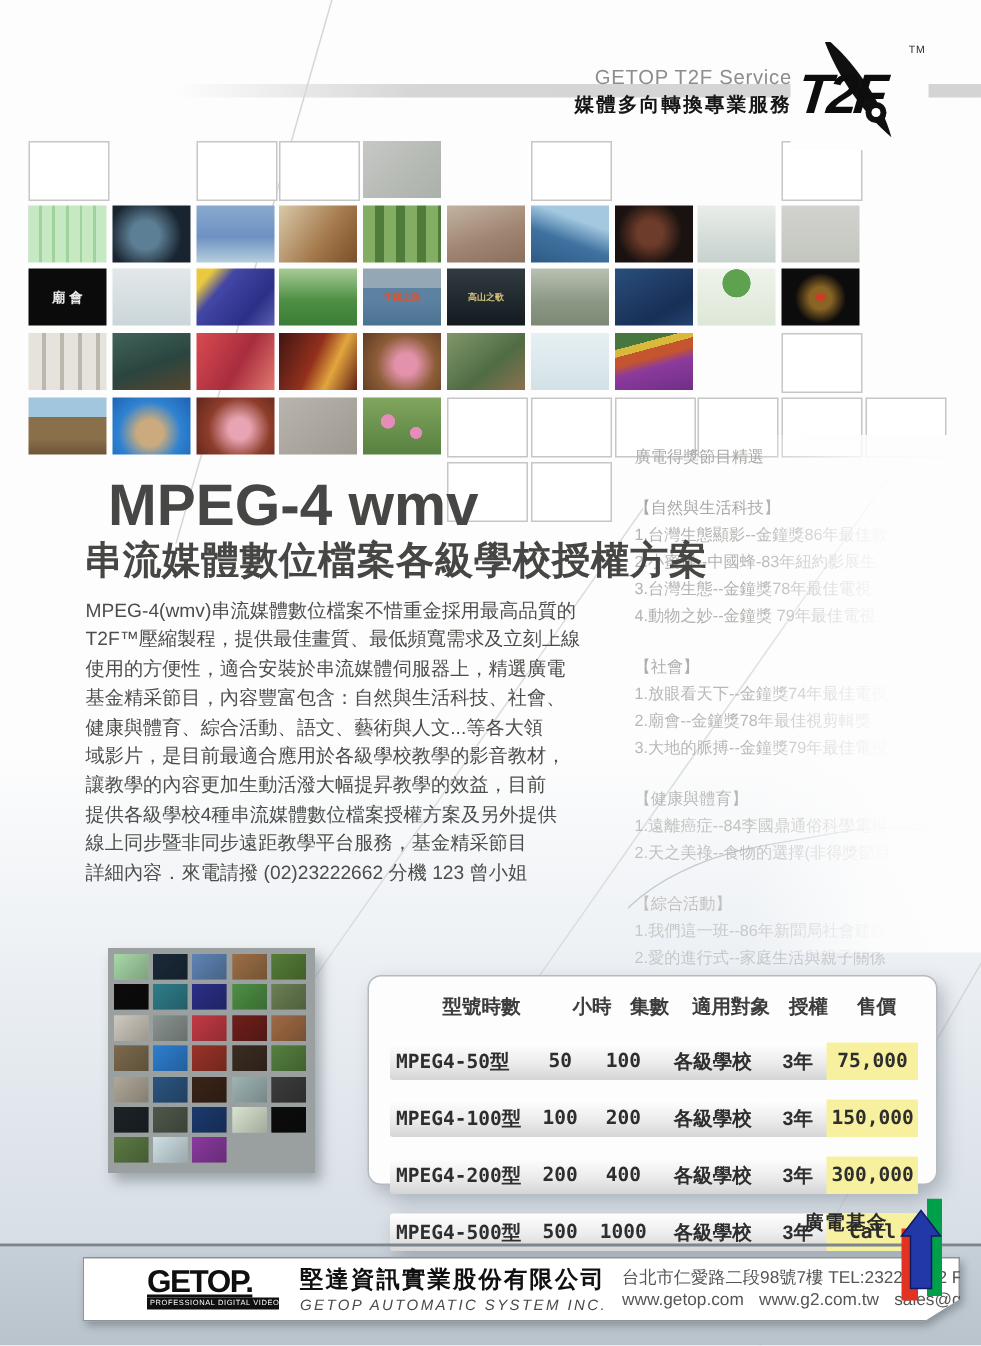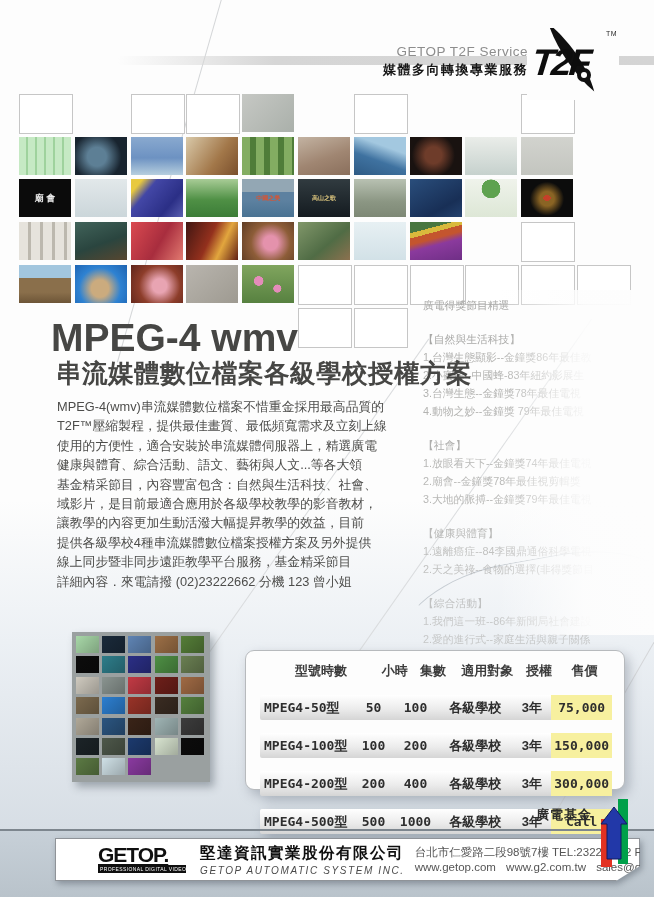--- a/index.html
+++ b/index.html
@@ -28,21 +28,21 @@
   .t2f svg{position:absolute;left:0;top:0;}
   .t2f-text{position:absolute;left:5px;top:14px;font-size:37px;font-weight:900;font-style:italic;
     letter-spacing:-3px;color:#0d0d0d;transform:skewX(-6deg);}
   .t2f-tm{position:absolute;right:2px;top:2px;font-size:7px;color:#2a2a2a;letter-spacing:.5px;}
   
   .cell{position:absolute;width:52px;height:38px;z-index:1;overflow:hidden;}
   .cell.empty{background:#fff;border:1px solid #c6c6c6;}
   .cell .ctxt{position:absolute;left:0;top:0;width:100%;height:100%;display:flex;
     align-items:center;justify-content:center;font-weight:bold;}
   
-  .title1{position:absolute;left:51px;top:316px;z-index:4;font-size:39px;font-weight:700;color:#464644;letter-spacing:0;}
+  .title1{position:absolute;left:72px;top:316px;z-index:4;font-size:39px;font-weight:700;color:#464644;letter-spacing:0;}
   .title2{position:absolute;left:56px;top:356px;z-index:4;font-size:25.5px;font-weight:700;color:#464644;letter-spacing:.5px;white-space:nowrap;}
   
   .para{position:absolute;left:57px;top:397px;width:345px;z-index:2;color:#4d4d4b;}
   .para div{font-size:12.8px;line-height:19.4px;white-space:nowrap;}
   
   .panel{position:absolute;left:423px;top:296px;width:231px;z-index:2;color:#b3b3b1;
     font-size:10.8px;line-height:18px;}
   .panel .panel-title{color:#a8a8a6;}
   .panel .sec-h{color:#a8a8a6;margin-top:16px;}
   .panel .sec-i{white-space:nowrap;overflow:hidden;}
@@ -171,22 +171,22 @@
       <div class="cell empty" style="left: 353.8px; top: 307.5px;"></div>
     </div>
 
   <div class="title1">MPEG-4 wmv</div>
   <div class="title2">串流媒體數位檔案各級學校授權方案</div>
 
   <div class="para" id="para">
       <div>MPEG-4(wmv)串流媒體數位檔案不惜重金採用最高品質的</div>
       <div>T2F™壓縮製程，提供最佳畫質、最低頻寬需求及立刻上線</div>
       <div>使用的方便性，適合安裝於串流媒體伺服器上，精選廣電</div>
+      <div>基金精采節目，內容豐富包含：自然與生活科技、社會、</div>
       <div>健康與體育、綜合活動、語文、藝術與人文...等各大領</div>
-      <div>基金精采節目，內容豐富包含：自然與生活科技、社會、</div>
       <div>域影片，是目前最適合應用於各級學校教學的影音教材，</div>
       <div>讓教學的內容更加生動活潑大幅提昇教學的效益，目前</div>
       <div>提供各級學校4種串流媒體數位檔案授權方案及另外提供</div>
       <div>線上同步暨非同步遠距教學平台服務，基金精采節目</div>
       <div>詳細內容．來電請撥 (02)23222662 分機 123 曾小姐</div>
     </div>
 
   <div class="panel" id="panel">
     <div class="panel-title">廣電得獎節目精選</div>
   <div class="sec-h" style="opacity: 1;">【自然與生活科技】</div>

